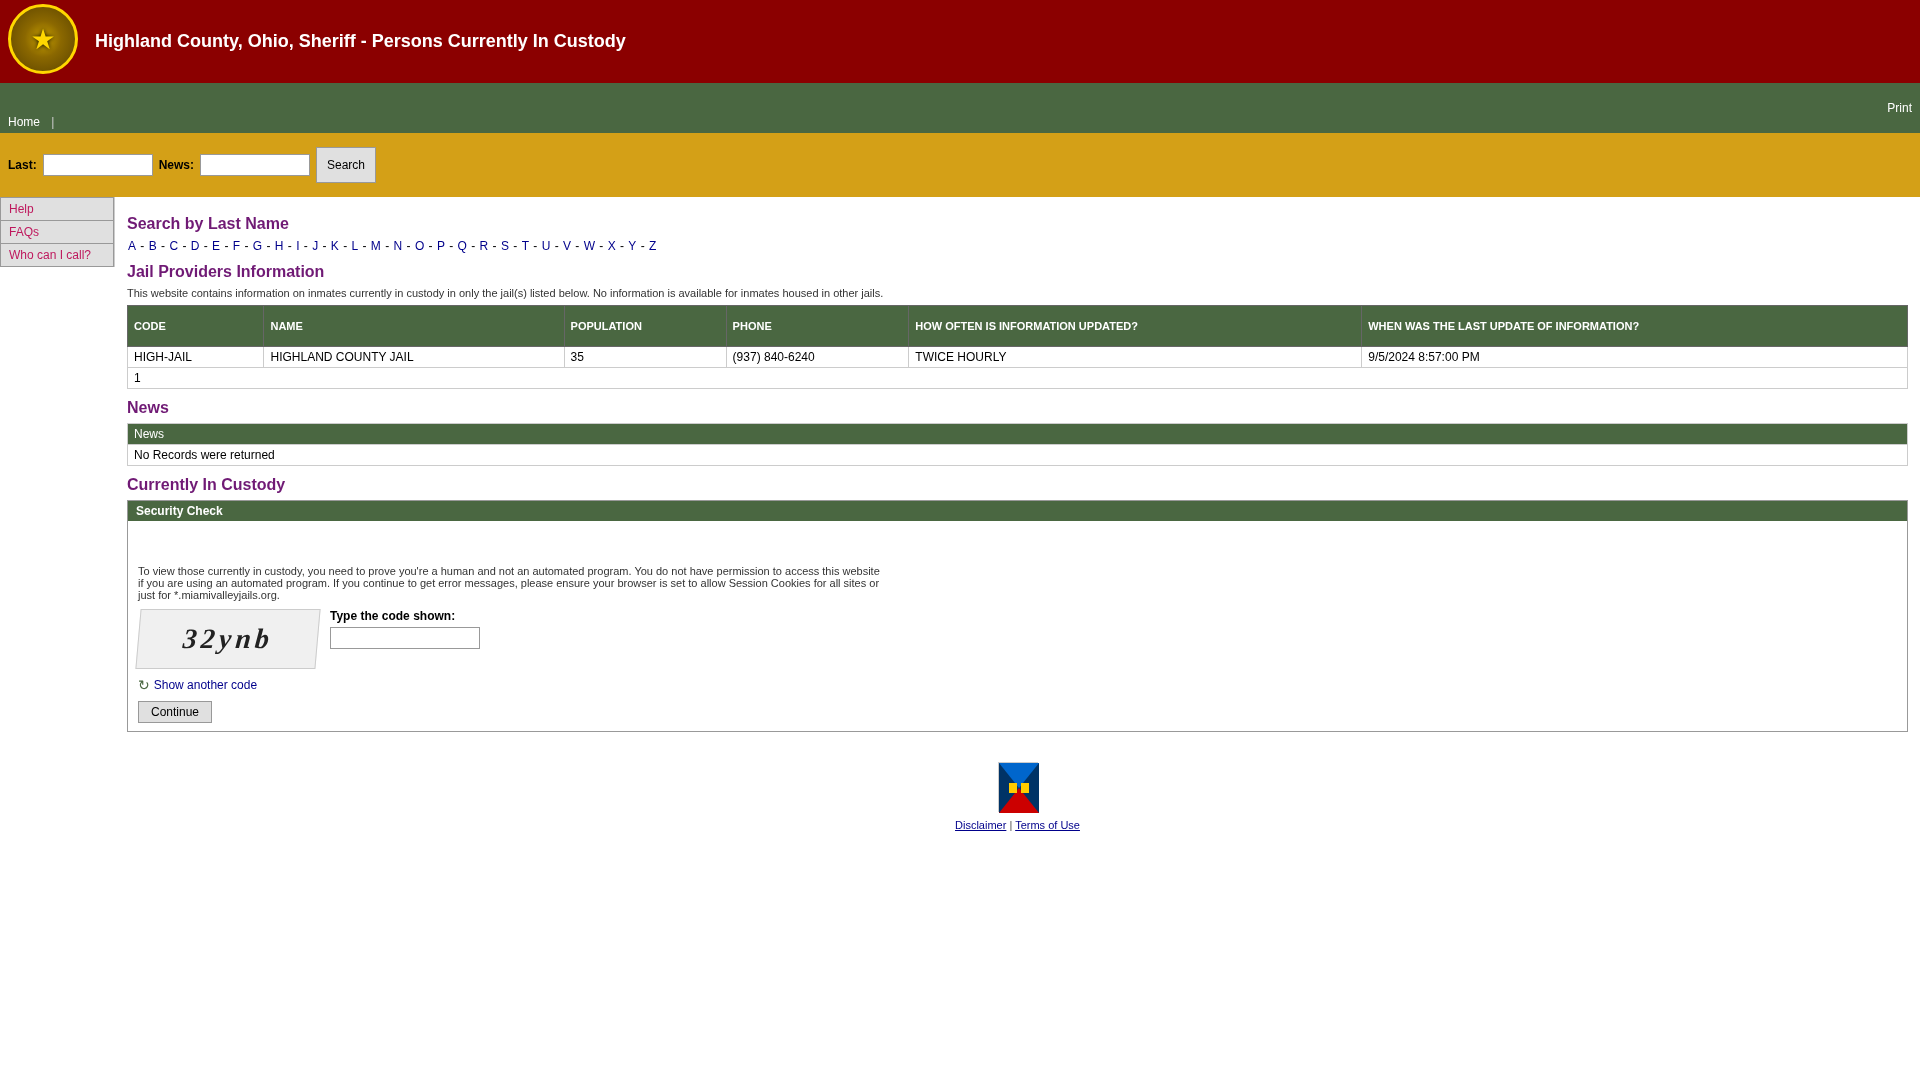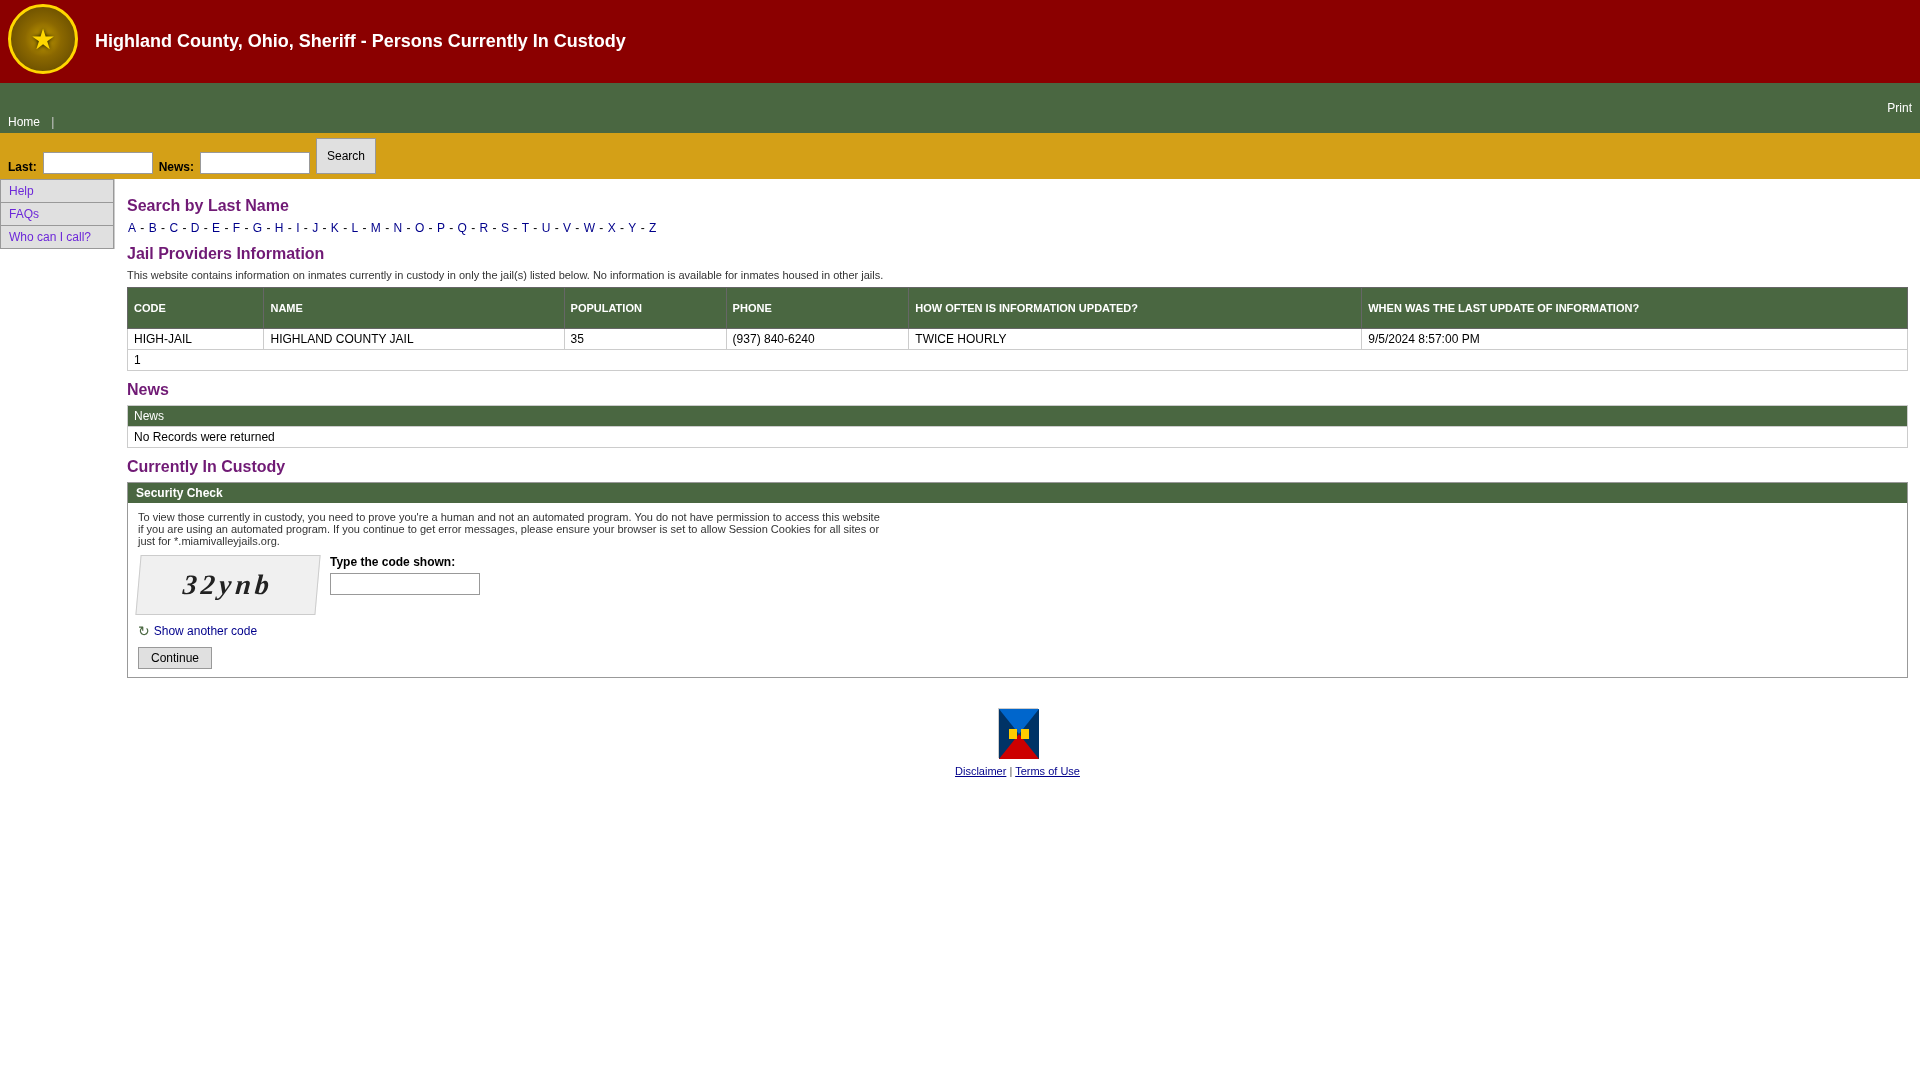--- a/index.html
+++ b/index.html
@@ -61,23 +61,23 @@
     #nav-print-link {
       color: #fff;
       text-decoration: none;
       font-size: 12px;
       cursor: pointer;
     }
 
     
     #searchbar {
       background: #d4a017;
-      padding: 5px 8px;
-      display: flex;
-      align-items: flex-end;
+      padding: 14px 8px;
+      display: flex;
+      align-items: center;
       gap: 6px;
     }
     #searchbar label { font-size: 12px; font-weight: bold; }
     #last-input, #first-input {
       border: 1px solid #999;
       padding: 2px 4px;
       font-size: 12px;
       height: 22px;
     }
     #last-input { width: 110px; }
@@ -104,21 +104,21 @@
     }
     #sidebar-help, #sidebar-faqs, #sidebar-who {
       display: block;
       background: #e0e0e0;
       border: 1px solid #999;
       border-bottom: none;
       padding: 4px 8px;
       font-size: 12px;
       cursor: pointer;
       text-decoration: none;
-      color: #6d28d9;
+      color: #be185d;
     }
     #sidebar-who { border-bottom: 1px solid #999; }
 
     #main-content {
       flex: 1;
       padding: 8px 12px;
     }
 
     
     .section-heading {
@@ -201,20 +201,21 @@
       font-weight: bold;
     }
     #security-check-body {
       padding: 8px 10px;
     }
     #security-check-note {
       font-size: 11px;
       color: #333;
       margin-bottom: 8px;
       max-width: 750px;
+      margin-top: 36px;
     }
     #captcha-area {
       display: flex;
       align-items: flex-start;
       gap: 12px;
       margin-bottom: 8px;
     }
     #captcha-image {
       width: 180px;
       height: 60px;

